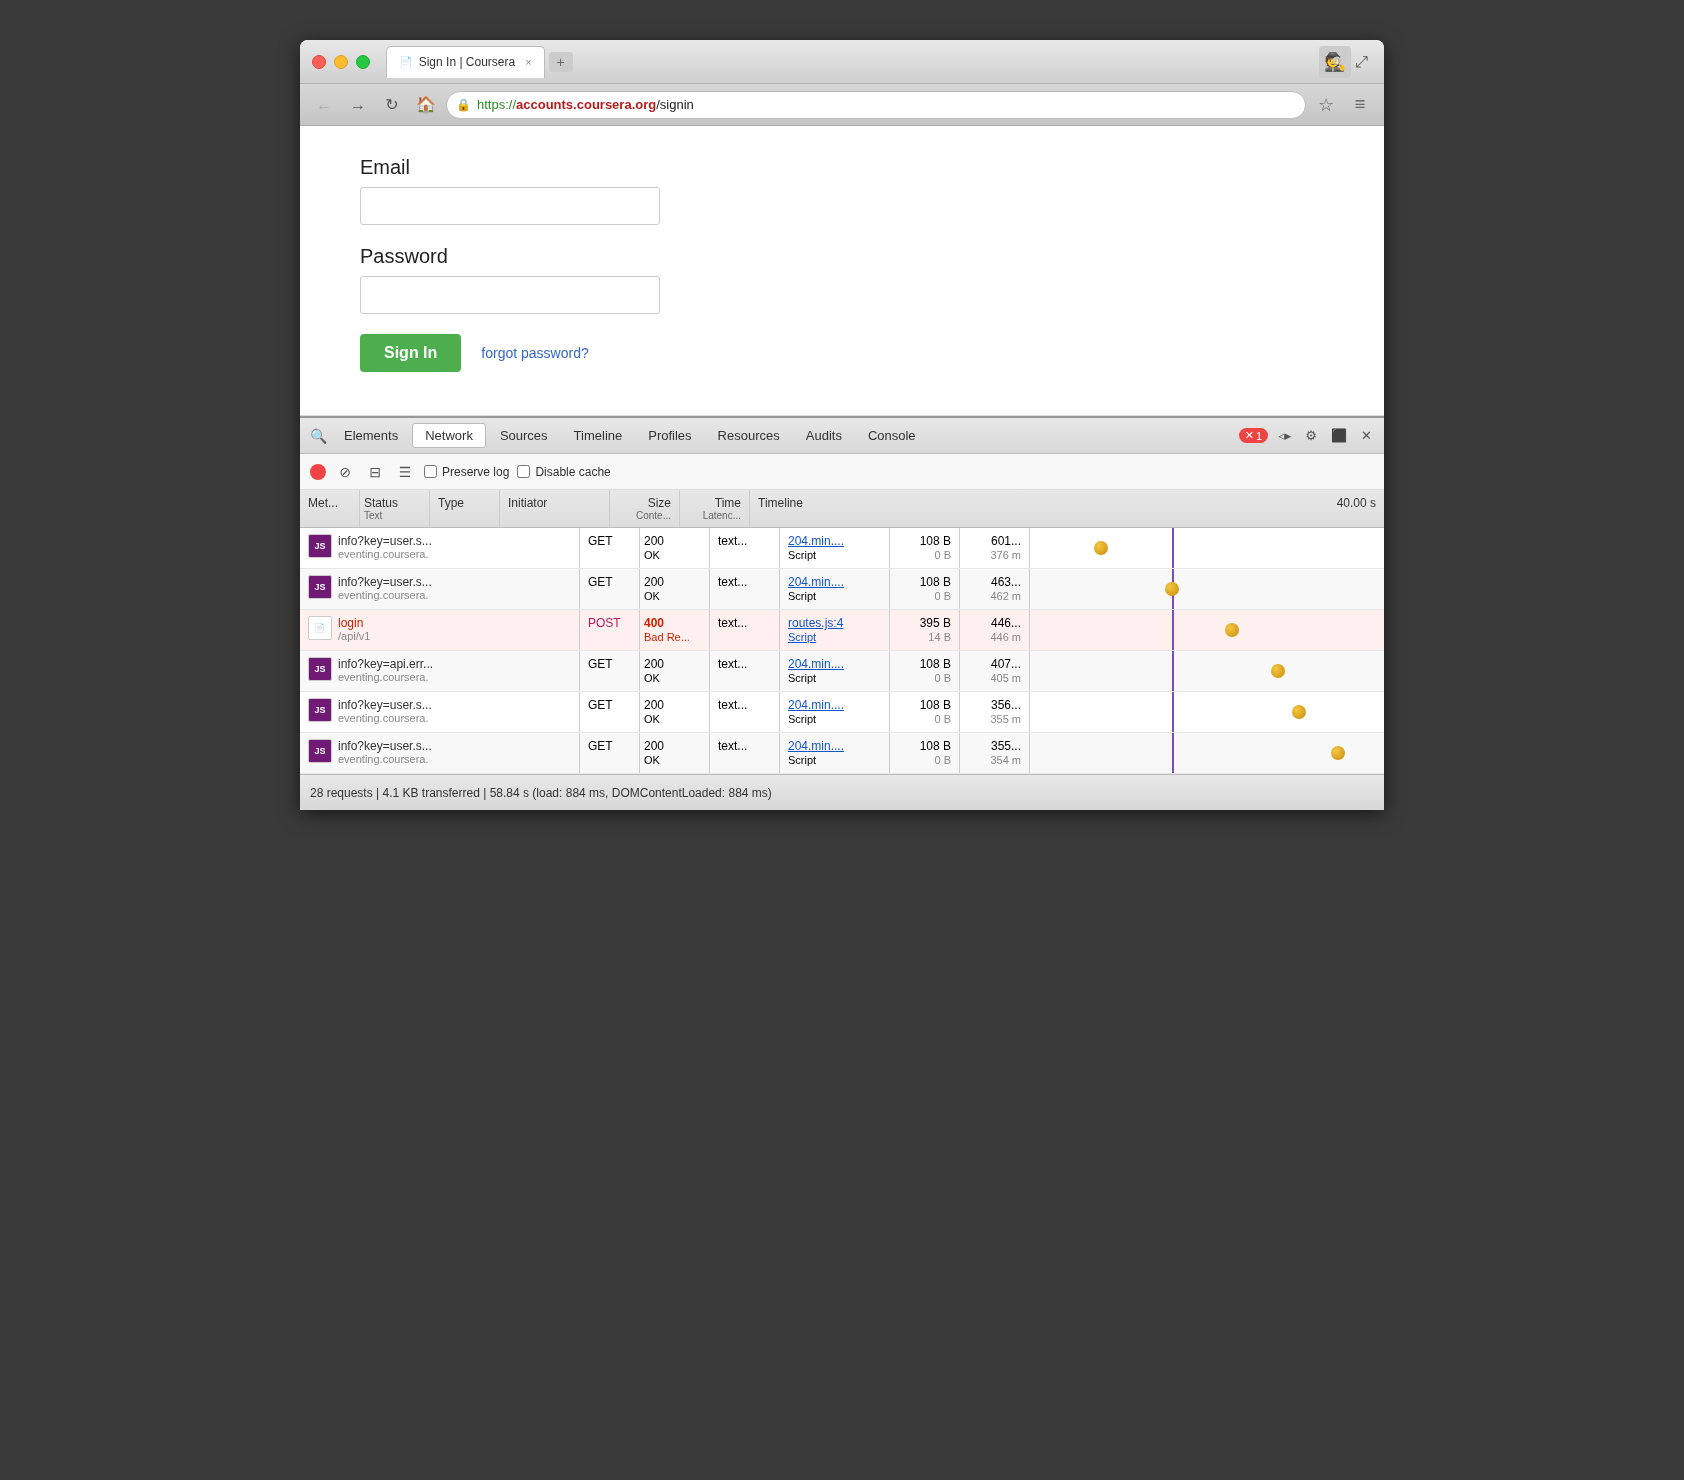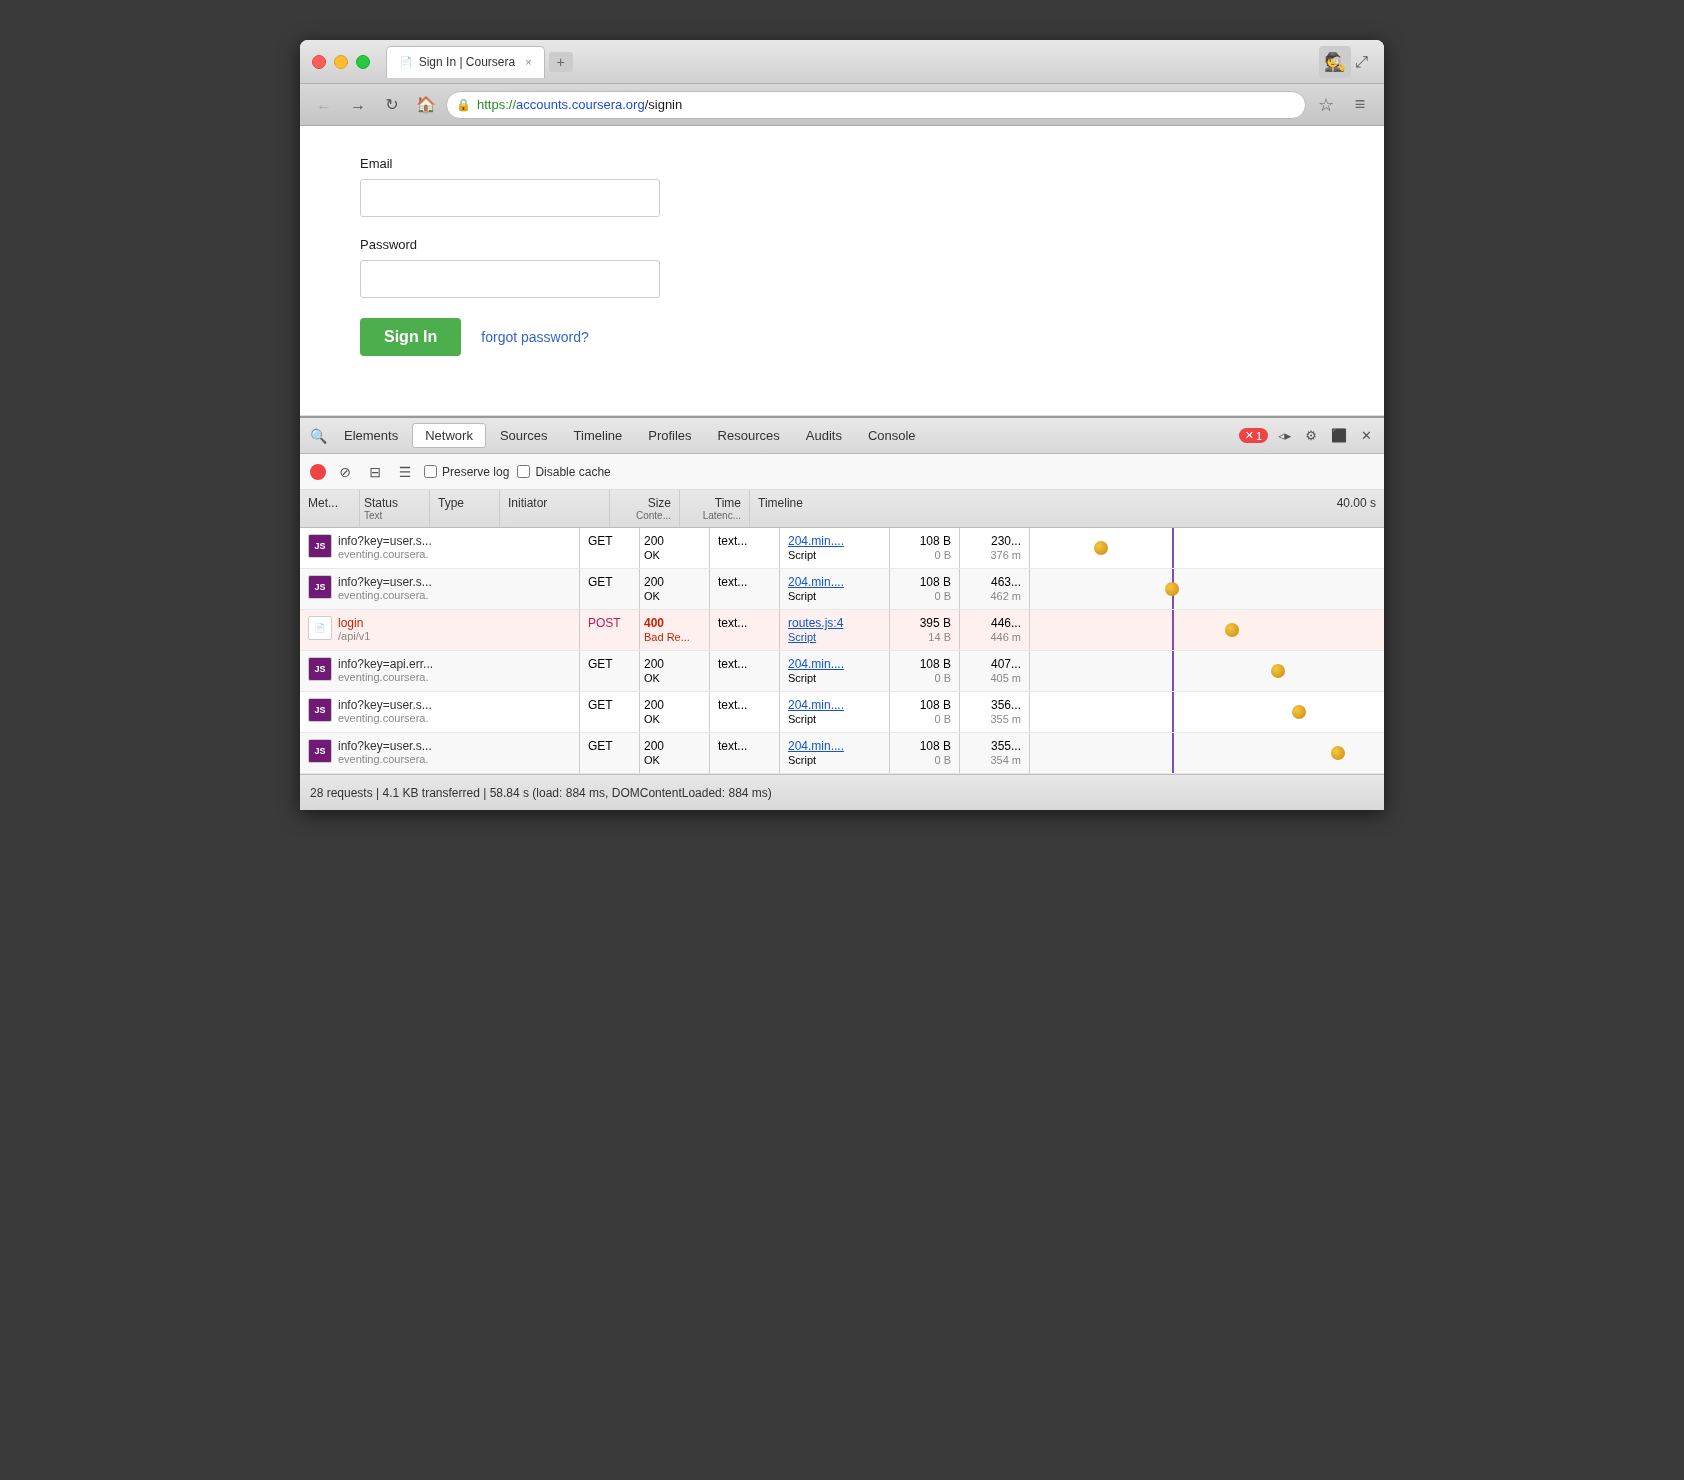--- a/index.html
+++ b/index.html
@@ -166,21 +166,21 @@
     }
 
     .error-message {
       color: #cc0000;
       font-size: 14px;
       margin-bottom: 20px;
     }
 
     .form-label {
       display: block;
-      font-size: 13px;
+      font-size: 20px;
       color: #222;
       margin-bottom: 8px;
       font-weight: normal;
     }
 
     .form-input {
       display: block;
       width: 300px;
       height: 38px;
       border: 1px solid #ccc;
@@ -433,21 +433,21 @@
   <div class="address-bar-row">
     <button class="nav-btn disabled">←</button>
     <button class="nav-btn">→</button>
     <button class="nav-btn">↻</button>
     <button class="home-btn">🏠</button>
 
     <div class="address-lock">
       <span class="lock-icon">🔒</span>
       <div class="address-url" style="display:flex; align-items:center; border-radius:14px; border:1px solid #bbb; background:#fff; padding: 0 12px 0 30px; height:28px; font-size:13px; color:#1a7a1a;">
         <span style="color:#2a8a2a; font-weight:500;">https://</span>
-          <span style="color:#1d4ed8;">accounts.coursera.org</span>
+          <span style="color:#b91c1c;font-weight:bold;">accounts.coursera.org</span>
           <span style="color:#1a1a1a;">/signin</span>
       </div>
     </div>
 
     <button class="star-btn">☆</button>
     <button class="menu-btn">≡</button>
   </div>
 
   <div class="page-content">
 
@@ -563,21 +563,21 @@
     <div class="col-type">text...</div>
     <div class="col-init">
       <span class="row-initiator-link">204.min....</span><br>
       <span class="" style="font-size:11px;">Script</span>
     </div>
     <div class="col-size">
       <span>108 B</span><br>
       <span class="row-size-sub">0 B</span>
     </div>
     <div class="col-time">
-      <span>230...</span><br>
+      <span>601...</span><br>
       <span class="row-time-sub">376 m</span>
     </div>
     <div class="col-timeline" style="position:relative; overflow:hidden;">
       <div style="position:absolute; top:0; bottom:0; left:40%; width:2px; background:#7c4dbb;"></div>
       <div class="timeline-dot" style="left:18%;"></div>
     </div>
   </div>
         <div class="network-row">
     <div class="col-name">
       <div class="name-cell-inner">

